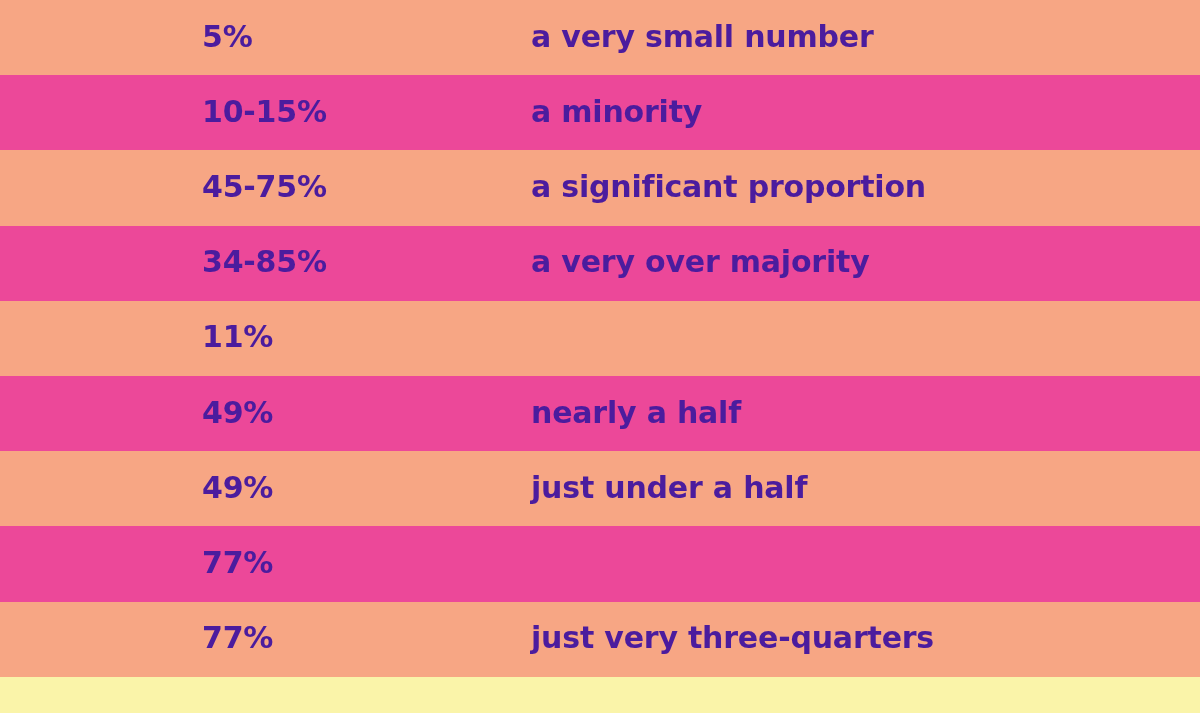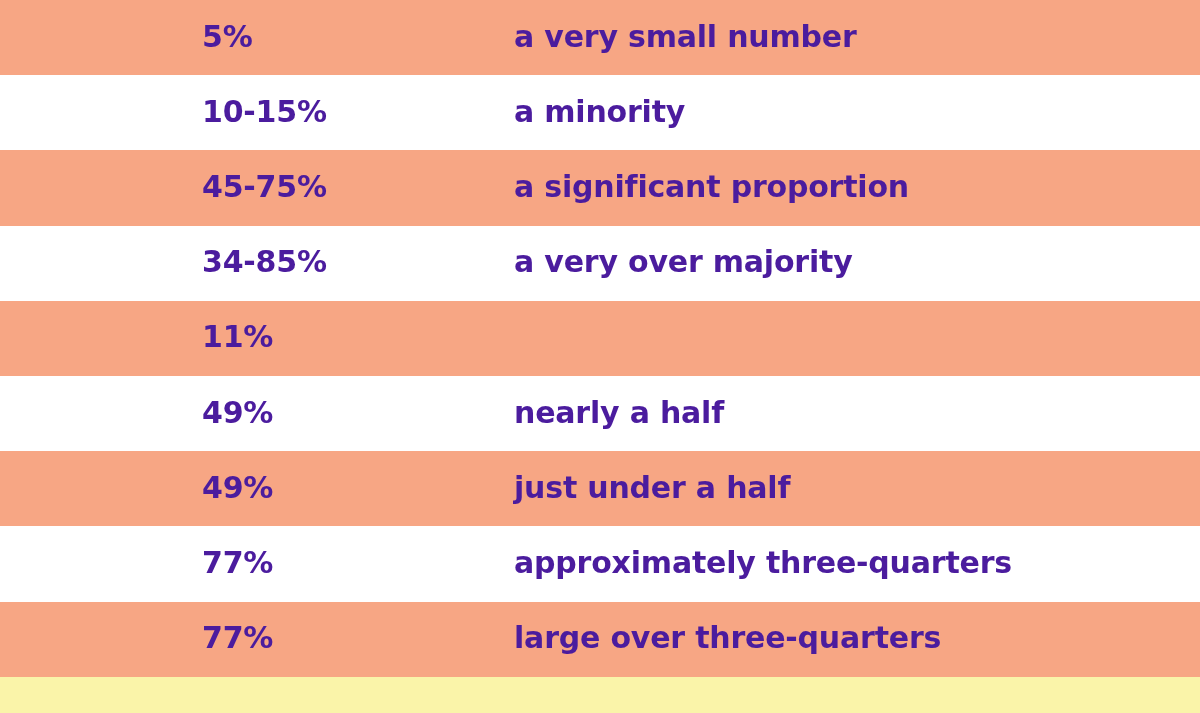--- a/index.html
+++ b/index.html
@@ -25,41 +25,41 @@
   .table-row {
     width: 1200px;
     height: 75.2px;
     box-sizing: border-box;
     display: flex;
     align-items: center;
     position: relative;
   }
 
   .row-odd  { background: #F7A684; }
-  .row-even { background: #ffffff; }
+  .row-even { background: #ec4899; }
 
   .cell {
     color: #4B1C9E;
     font-family: "DejaVu Sans", sans-serif;
     font-weight: bold;
     font-size: 30px;
     line-height: 1;
     letter-spacing: -0.2px;
     white-space: nowrap;
     position: absolute;
     top: 50%;
     transform: translateY(-54%);
   }
 
   .cell-value {
     left: 202px;
   }
 
   .cell-label {
-    left: 514px;
+    left: 531px;
     text-align: right;
   }
 
   .row-spacer {
     width: 1200px;
     height: 36px;
     background: #FAF4A9;
   }
 </style>
 </head>
@@ -96,23 +96,22 @@
     <span class="cell cell-label">nearly a half</span>
   </div>
 
   <div class="table-row row-odd">
     <span class="cell cell-value">49%</span>
     <span class="cell cell-label">just under a half</span>
   </div>
 
   <div class="table-row row-even">
     <span class="cell cell-value">77%</span>
-    <span class="cell cell-label">approximately three-quarters</span>
   </div>
 
   <div class="table-row row-odd">
     <span class="cell cell-value">77%</span>
-    <span class="cell cell-label">large over three-quarters</span>
+    <span class="cell cell-label">just very three-quarters</span>
   </div>
 
   <div class="row-spacer"></div>
 
 </div>
 
 </body></html>

